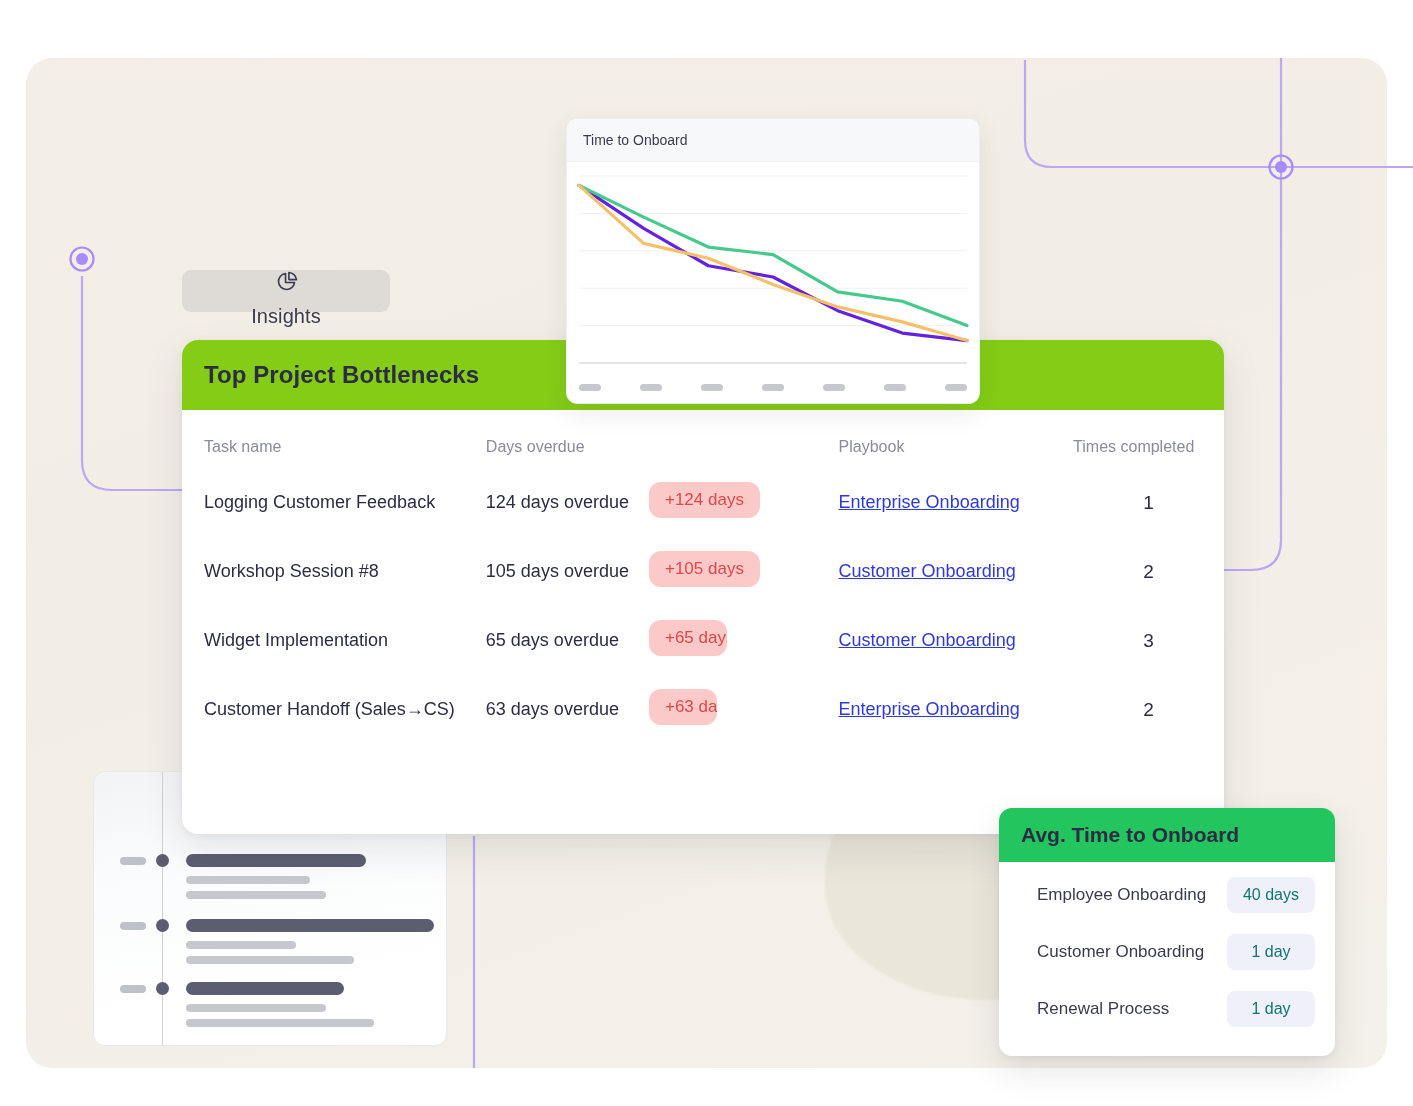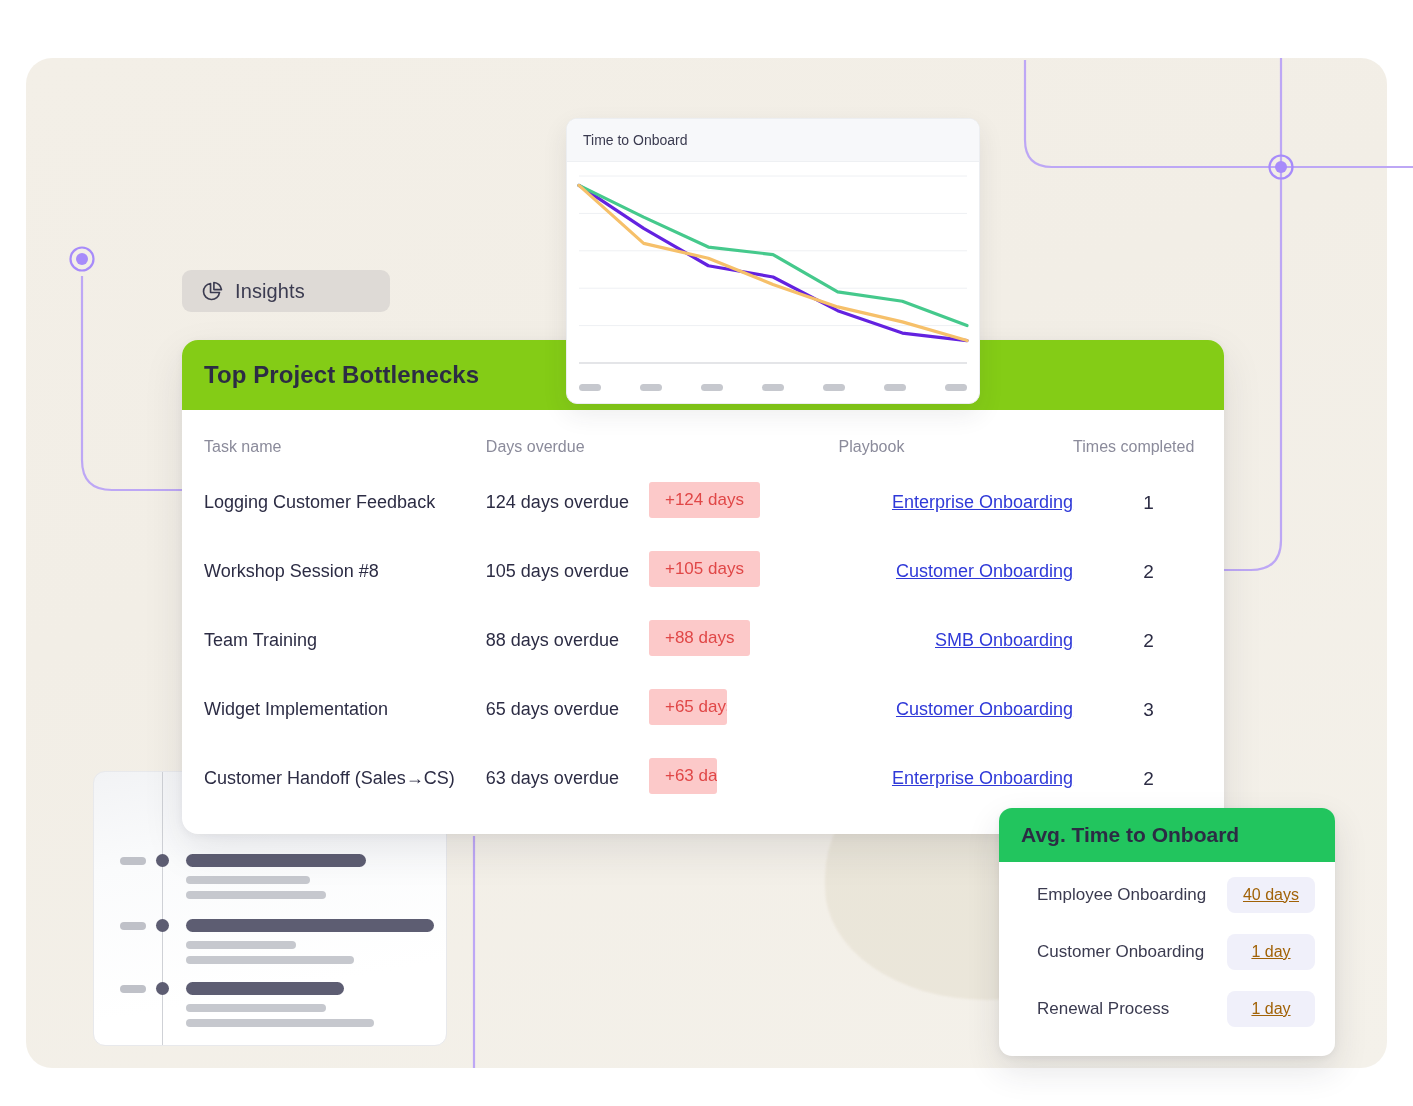--- a/index.html
+++ b/index.html
@@ -35,20 +35,21 @@
   .deco { position: absolute; left: 0; top: 0; width: 1413px; height: 1106px; pointer-events: none; }
 
   
   .insights-pill {
     position: absolute; left: 182px; top: 270px;
     width: 208px; height: 42px;
     background: #dedad6;
     border-radius: 9px;
     display: flex; align-items: center; gap: 12px;
     padding: 0 18px;
+    flex-direction: column;
   }
   .insights-pill .label {
     font-size: 20px; color: #3b3b50; letter-spacing: .1px;
   }
   .pie-icon { width: 23px; height: 23px; display:block; }
 
   
   .skel-card {
     position: absolute; left: 93px; top: 771px;
     width: 354px; height: 275px;
@@ -82,30 +83,30 @@
 
   .bn-table { width: 100%; border-collapse: collapse; }
   .bn-table th {
     text-align: left; font-weight: 400; font-size: 16px; color: #8b8b9b;
     padding: 28px 0 12px 0;
   }
   .bn-table td { font-size: 18px; color: #2c2c44; padding: 14px 0; }
   .col-task  { width: 298px; padding-left: 22px !important; }
   .col-days  { width: 160px; }
   .col-badge { width: 186px; }
-  .col-play  { width: 230px; text-align: right; }
+  .col-play  { width: 230px; }
   .col-times { width: 148px; text-align: center; }
 
   .badge {
     display: inline-block;
     background: #fcc9c9;
     color: #e04747;
     font-size: 17px;
     padding: 8px 16px;
-    border-radius: 3px;
+    border-radius: 12px;
     white-space: nowrap;
     overflow: hidden;
   }
   .badge.clip-65 { width: 78px; padding-right: 0; }
   .badge.clip-63 { width: 68px; padding-right: 0; }
 
   .play-link {
     color: #2f39d8; text-decoration: underline;
     font-size: 18px; cursor: pointer;
   }
@@ -148,23 +149,23 @@
     display: flex; align-items: center; padding: 0 22px;
   }
   .avg-title { font-size: 21px; font-weight: 700; color: #2c2c44; }
   .avg-rows { padding: 4px 20px 0 22px; }
   .avg-row {
     display: flex; align-items: center; justify-content: space-between;
     height: 57px;
   }
   .avg-name { font-size: 17px; color: #3b3b50; margin-left: 16px; }
   .avg-val {
-    background: #f0f0fa; color: #a16207;
+    background: #f0f0fa; color: #0f766e;
     font-size: 16px; border-radius: 8px;
-    padding: 9px 14px; min-width: 88px; text-align: center; text-decoration: underline;
+    padding: 9px 14px; min-width: 88px; text-align: center;
   }
 </style>
 </head>
 <body>
 
 <div id="stage">
 
   <div class="canvas">
     <div class="blob"></div>
   </div>
@@ -248,27 +249,20 @@
           <td class="col-times"><span class="times-val">1</span></td>
         </tr>
         <tr>
           <td class="col-task">Workshop Session #8</td>
           <td class="col-days">105 days overdue</td>
           <td class="col-badge"><span class="badge">+105 days</span></td>
           <td class="col-play"><span class="play-link">Customer Onboarding</span></td>
           <td class="col-times"><span class="times-val">2</span></td>
         </tr>
         <tr>
-          <td class="col-task">Team Training</td>
-          <td class="col-days">88 days overdue</td>
-          <td class="col-badge"><span class="badge">+88 days</span></td>
-          <td class="col-play"><span class="play-link">SMB Onboarding</span></td>
-          <td class="col-times"><span class="times-val">2</span></td>
-        </tr>
-        <tr>
           <td class="col-task">Widget Implementation</td>
           <td class="col-days">65 days overdue</td>
           <td class="col-badge"><span class="badge clip-65">+65 days</span></td>
           <td class="col-play"><span class="play-link">Customer Onboarding</span></td>
           <td class="col-times"><span class="times-val">3</span></td>
         </tr>
         <tr>
           <td class="col-task">Customer Handoff (Sales→CS)</td>
           <td class="col-days">63 days overdue</td>
           <td class="col-badge"><span class="badge clip-63">+63 days</span></td>

